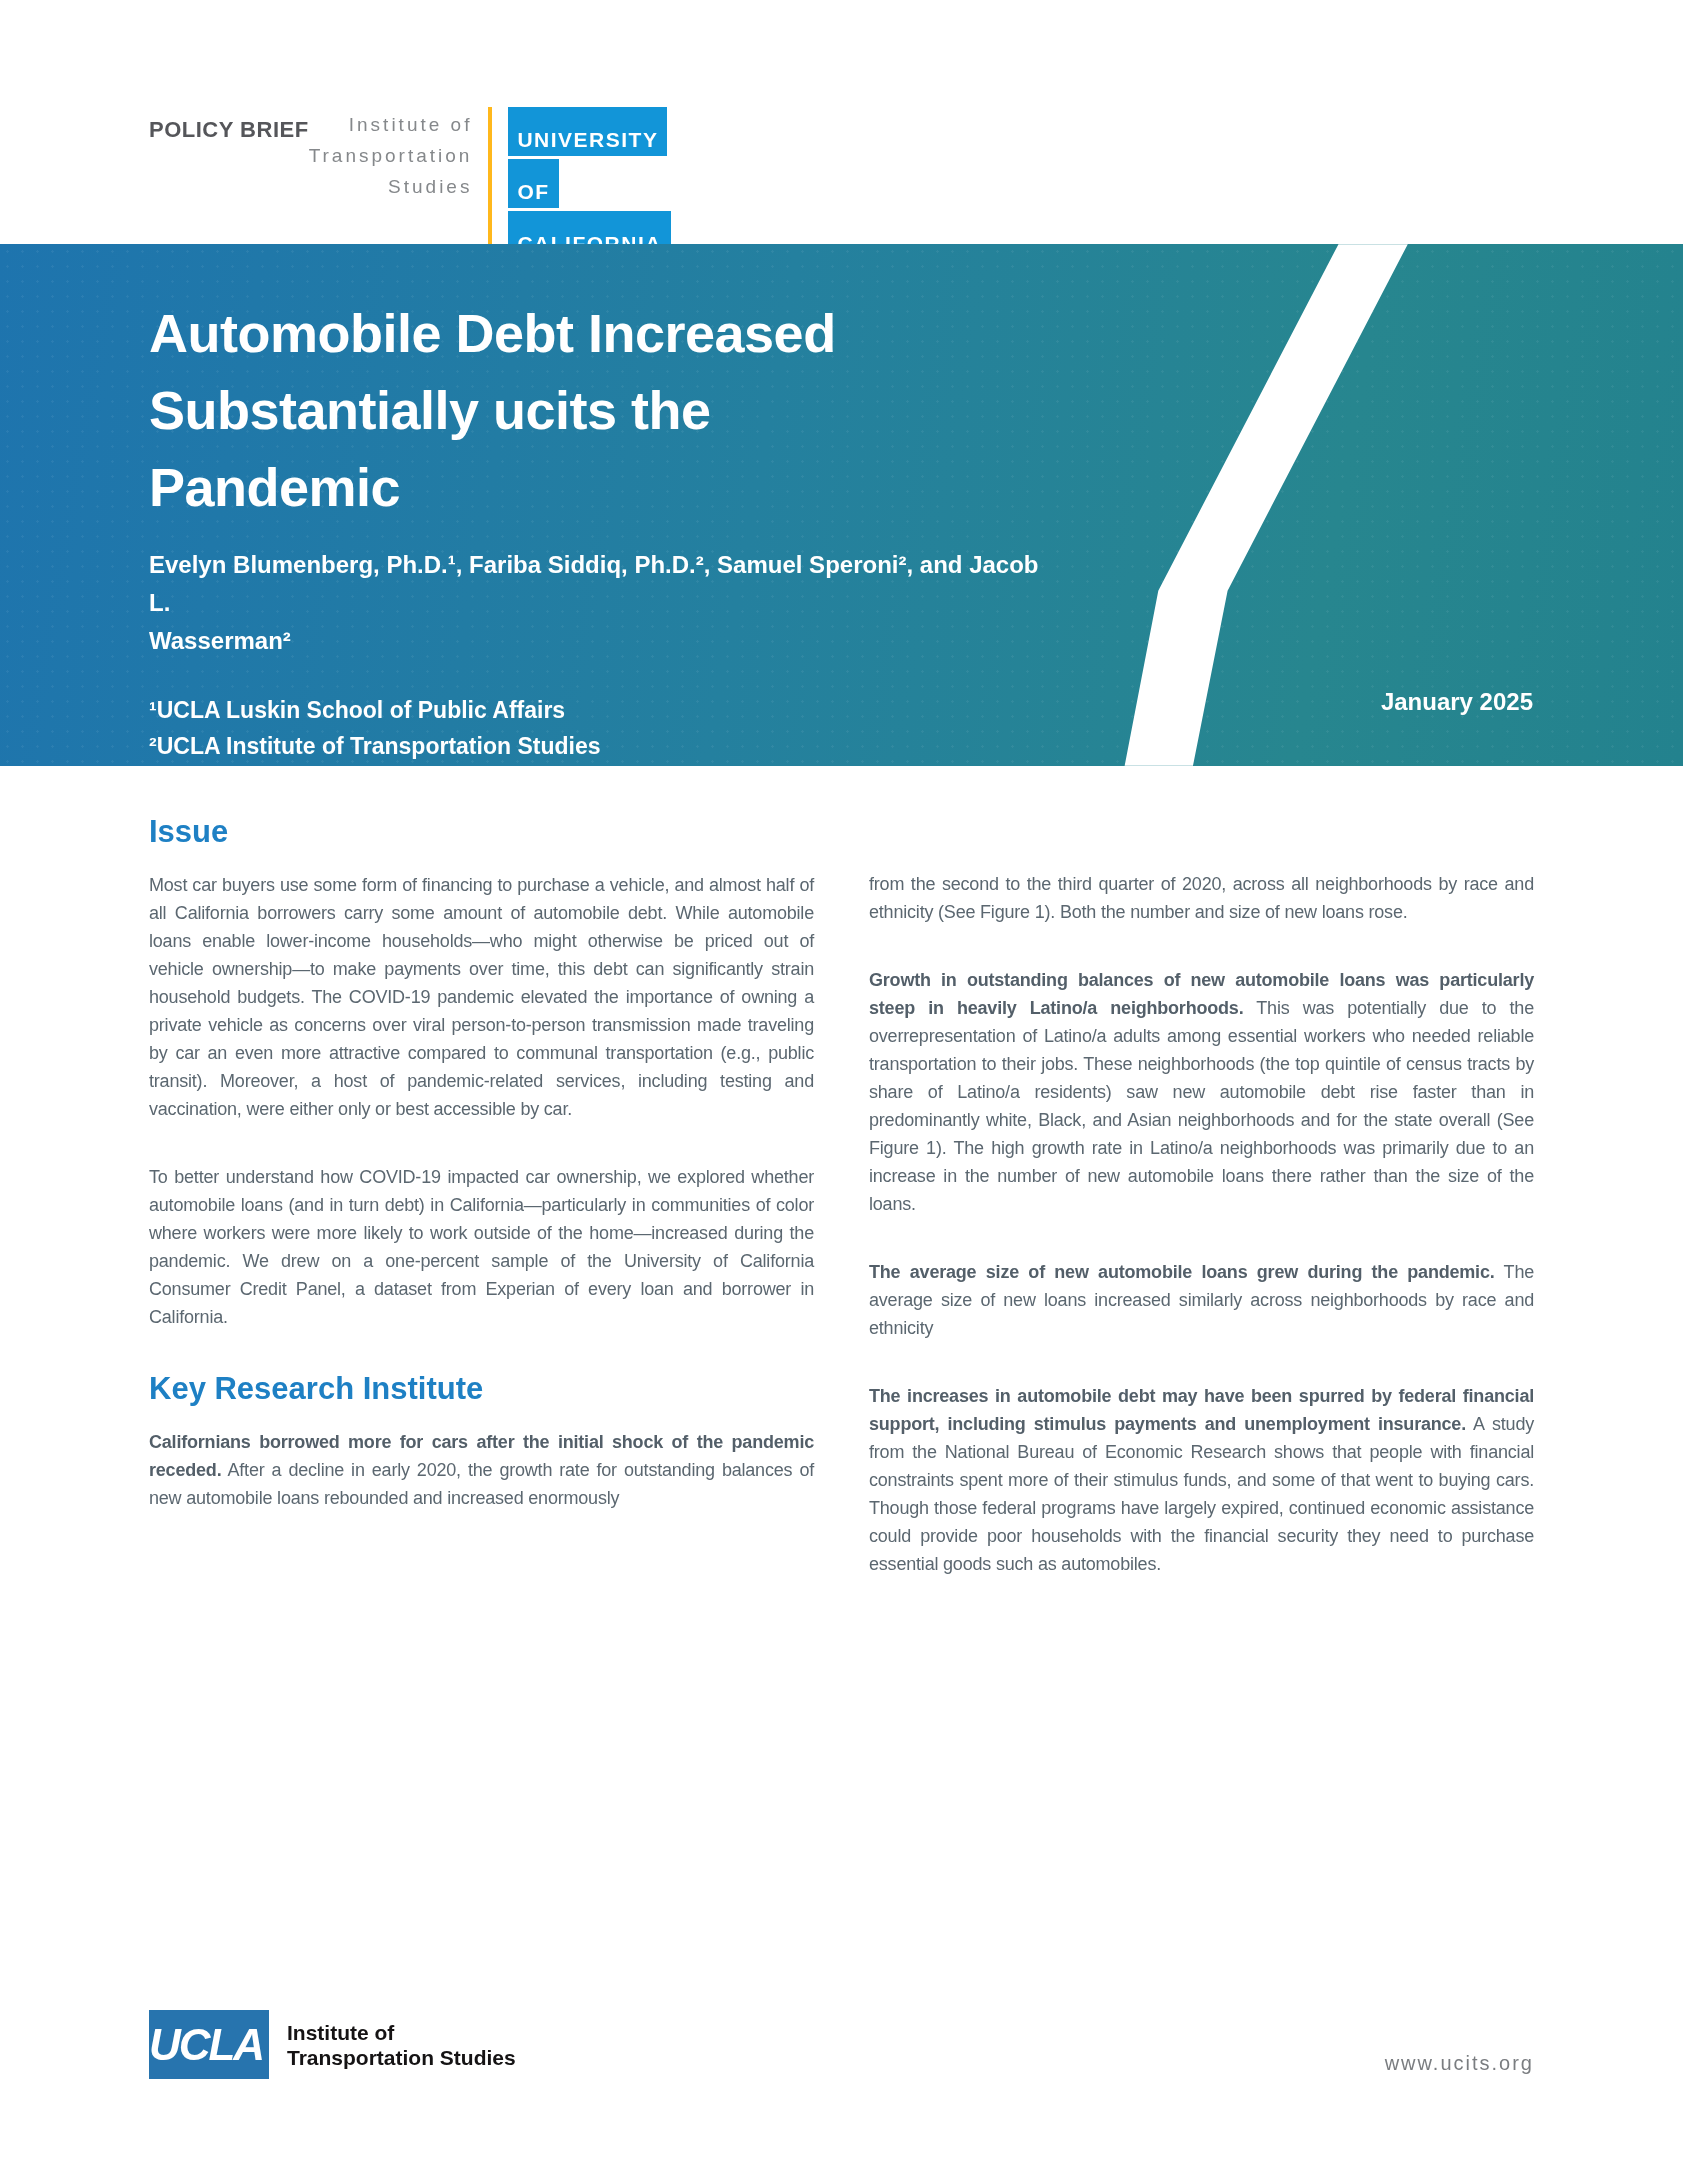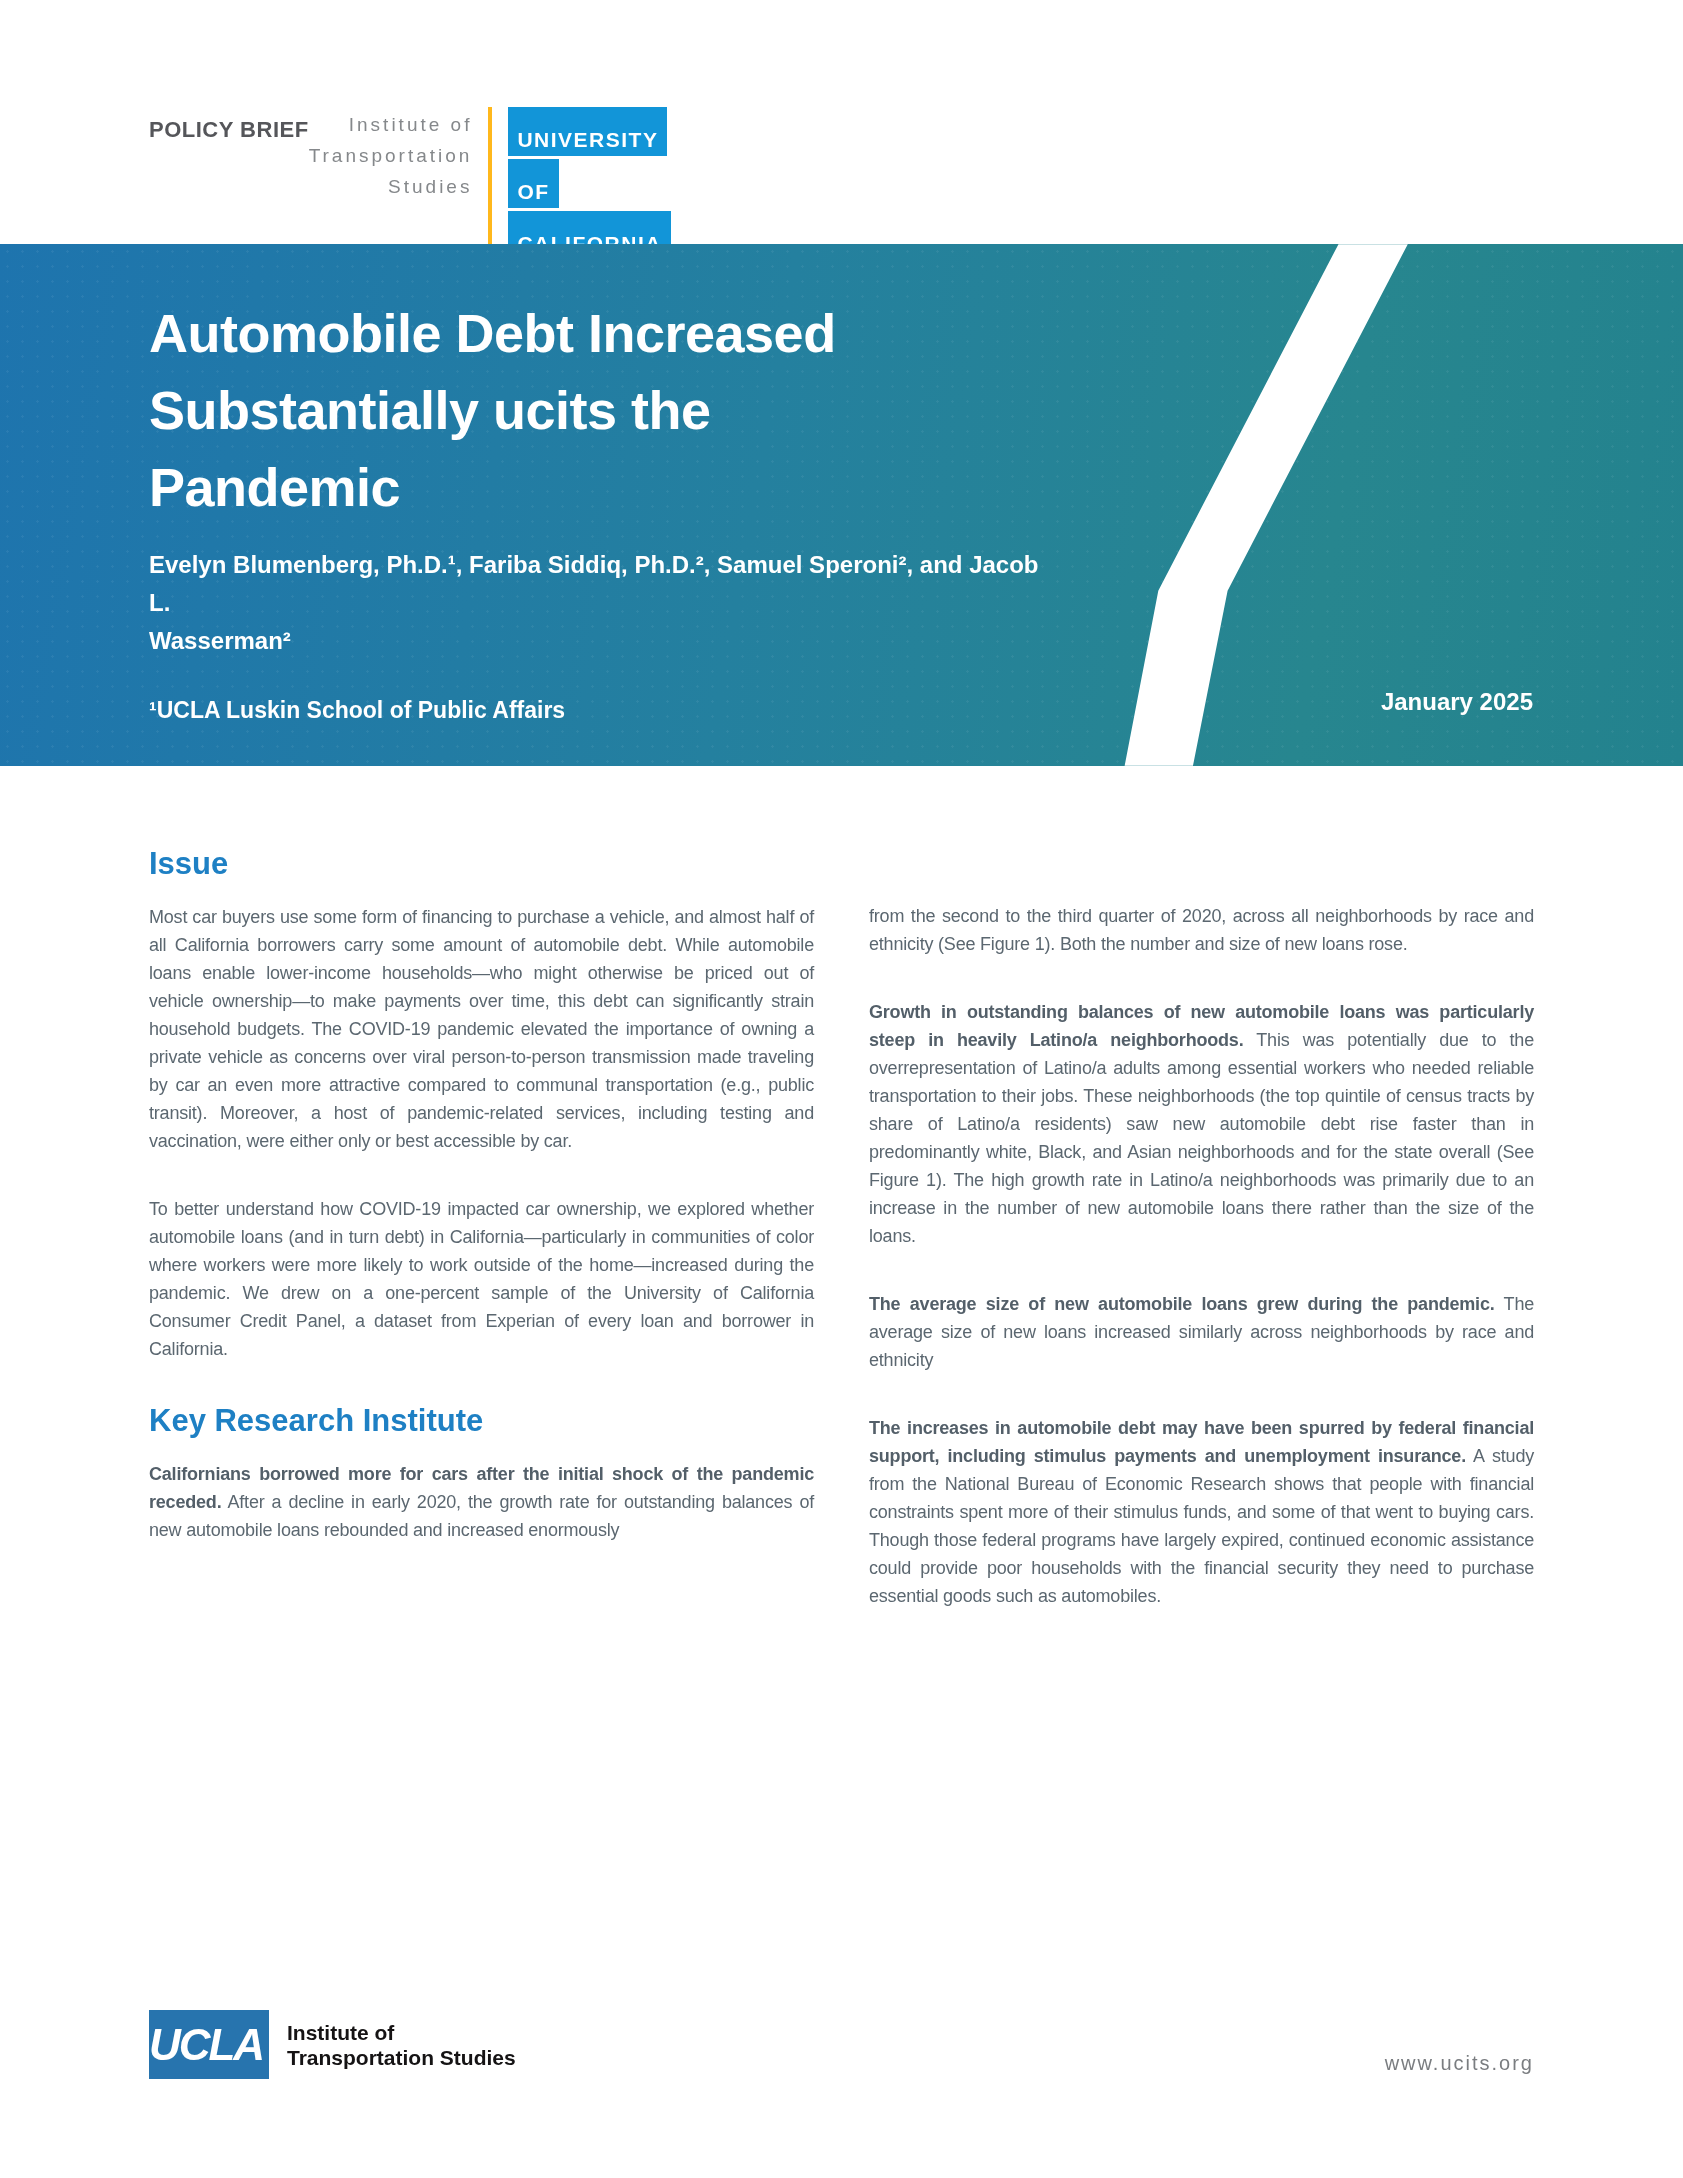--- a/index.html
+++ b/index.html
@@ -37,21 +37,21 @@
   .banner-authors { margin-top:20px; font-size:24px; font-weight:bold;
     line-height:38px; }
   .banner-authors span { display:block; }
   .banner-affils { margin-top:32px; font-size:23px; font-weight:bold;
     line-height:36px; }
   .banner-affils span { display:block; }
   .banner-date { position:absolute; top:444px; right:150px;
     font-size:24px; font-weight:bold; }
   
   .columns { position:absolute; top:814px; left:149px; right:149px;
-    display:flex; gap:55px;margin-top:32px; }
+    display:flex; gap:55px; }
   .col { flex:1; }
   .col-right { padding-top:56px; }
   h2.section { font-size:31px; font-weight:bold; color:#1e80c4;
     margin:0 0 21px 0; }
   h2.section.findings { margin-top:32px; }
   .col p { font-size:18px; line-height:28px; color:#5b6770;
     text-align:justify; letter-spacing:-0.2px; margin-bottom:40px; }
   .col p strong { font-weight:bold; color:#535f69; }
   
   .footer { position:absolute; top:2010px; left:149px; right:149px;
@@ -98,20 +98,21 @@
         <span>Automobile Debt Increased</span>
         <span>Substantially ucits the</span>
         <span>Pandemic</span>
       </div>
       <div class="banner-authors">
         <span>Evelyn Blumenberg, Ph.D.¹, Fariba Siddiq, Ph.D.², Samuel Speroni², and Jacob L.</span>
         <span>Wasserman²</span>
       </div>
       <div class="banner-affils">
         <span>¹UCLA Luskin School of Public Affairs</span>
+        <span>²UCLA Institute of Transportation Studies</span>
       </div>
     </div>
     <div class="banner-date">January 2025</div>
   </div>
 
   <div class="columns">
     <div class="col col-left">
       <h2 class="section">Issue</h2>
       <p>Most car buyers use some form of financing to purchase a vehicle, and almost half of all California borrowers carry some amount of automobile debt. While automobile loans enable lower-income households—who might otherwise be priced out of vehicle ownership—to make payments over time, this debt can significantly strain household budgets. The COVID-19 pandemic elevated the importance of owning a private vehicle as concerns over viral person-to-person transmission made traveling by car an even more attractive compared to communal transportation (e.g., public transit). Moreover, a host of pandemic-related services, including testing and vaccination, were either only or best accessible by car.</p>
       <p>To better understand how COVID-19 impacted car ownership, we explored whether automobile loans (and in turn debt) in California—particularly in communities of color where workers were more likely to work outside of the home—increased during the pandemic. We drew on a one-percent sample of the University of California Consumer Credit Panel, a dataset from Experian of every loan and borrower in California.</p>

